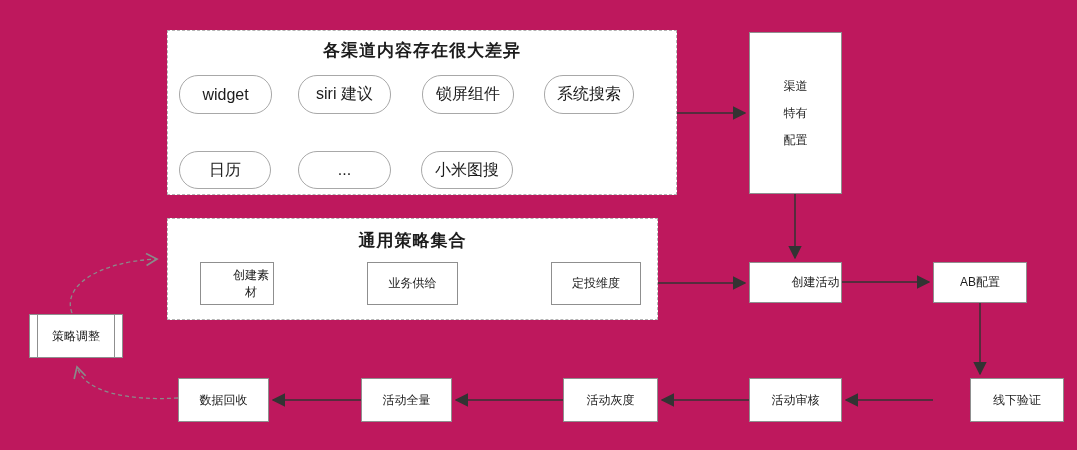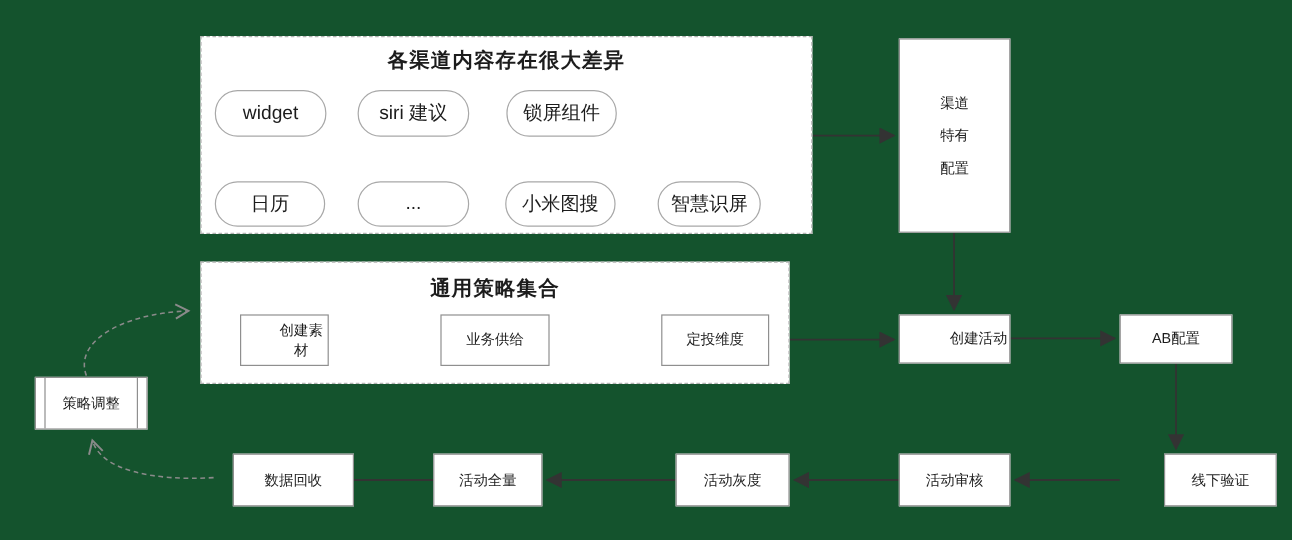--- a/index.html
+++ b/index.html
@@ -4,21 +4,21 @@
 <style>
   * { margin: 0; padding: 0; box-sizing: border-box; }
   body {
     font-family: "Liberation Sans", "DejaVu Sans", sans-serif;
     background: #ffffff;
   }
   .canvas {
     position: relative;
     width: 1077px;
     height: 450px;
-    background: #14532d;
+    background: #be185d;
     overflow: hidden;
   }
   .arrow-layer {
     position: absolute;
     left: 0; top: 0;
     width: 1077px; height: 450px;
     pointer-events: none;
   }
   .group {
     position: absolute;
@@ -102,39 +102,39 @@
       <path d="M178,398 C128,401 84,392 77,367" marker-end="url(#m-open)"></path>
       <path d="M72,313 C62,287 96,262 157,259" marker-end="url(#m-open)"></path>
     </g>
   </svg>
 
   <div class="group" style="left:167px; top:30px; width:510px; height:165px;">
     <div class="group-title" style="top:8px;">各渠道内容存在很大差异</div>
     <div class="pill" style="left:11px;  top:44px;  width:93px; height:39px;">widget</div>
     <div class="pill" style="left:130px; top:44px;  width:93px; height:39px;">siri 建议</div>
     <div class="pill" style="left:254px; top:44px;  width:92px; height:39px;">锁屏组件</div>
+    <div class="pill" style="left:376px; top:44px;  width:90px; height:39px;">系统搜索</div>
     <div class="pill" style="left:11px;  top:120px; width:92px; height:38px;">日历</div>
     <div class="pill" style="left:130px; top:120px; width:93px; height:38px;">...</div>
     <div class="pill" style="left:253px; top:120px; width:92px; height:38px;">小米图搜</div>
-    <div class="pill" style="left:380px; top:120px; width:86px; height:38px;">智慧识屏</div>
   </div>
 
   <div class="node tall" style="left:749px; top:32px; width:93px; height:162px;">渠道
 特有
 配置</div>
 
   <div class="group" style="left:167px; top:218px; width:491px; height:102px;">
     <div class="group-title" style="top:10px;">通用策略集合</div>
   </div>
   <div class="node" style="left:200px; top:262px; width:74px; height:43px;padding-left:28px;">创建素材</div>
   <div class="node" style="left:367px; top:262px; width:91px; height:43px;">业务供给</div>
   <div class="node" style="left:551px; top:262px; width:90px; height:43px;">定投维度</div>
 
   <div class="node" style="left:749px; top:262px; width:93px; height:41px;padding-left:40px;">创建活动</div>
   <div class="node" style="left:933px; top:262px; width:94px; height:41px;">AB配置</div>
   <div class="node" style="left:933px; top:378px; width:94px; height:44px;margin-left:37px;">线下验证</div>
   <div class="node" style="left:749px; top:378px; width:93px; height:44px;">活动审核</div>
   <div class="node" style="left:563px; top:378px; width:95px; height:44px;">活动灰度</div>
   <div class="node" style="left:361px; top:378px; width:91px; height:44px;text-align:right;">活动全量</div>
-  <div class="node" style="left:194px; top:378px; width:101px; height:44px;">数据回收</div>
+  <div class="node" style="left:178px; top:378px; width:91px; height:44px;">数据回收</div>
   <div class="node predef" style="left:29px; top:314px; width:94px; height:44px;">策略调整</div>
 
 </div>
 
 </body></html>

